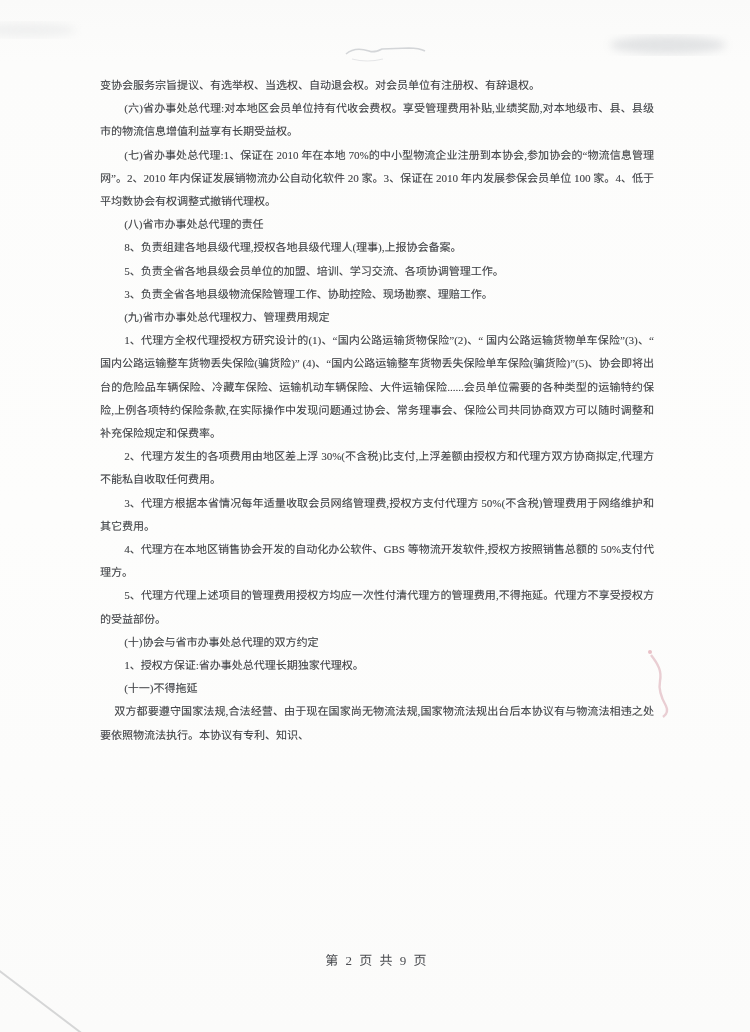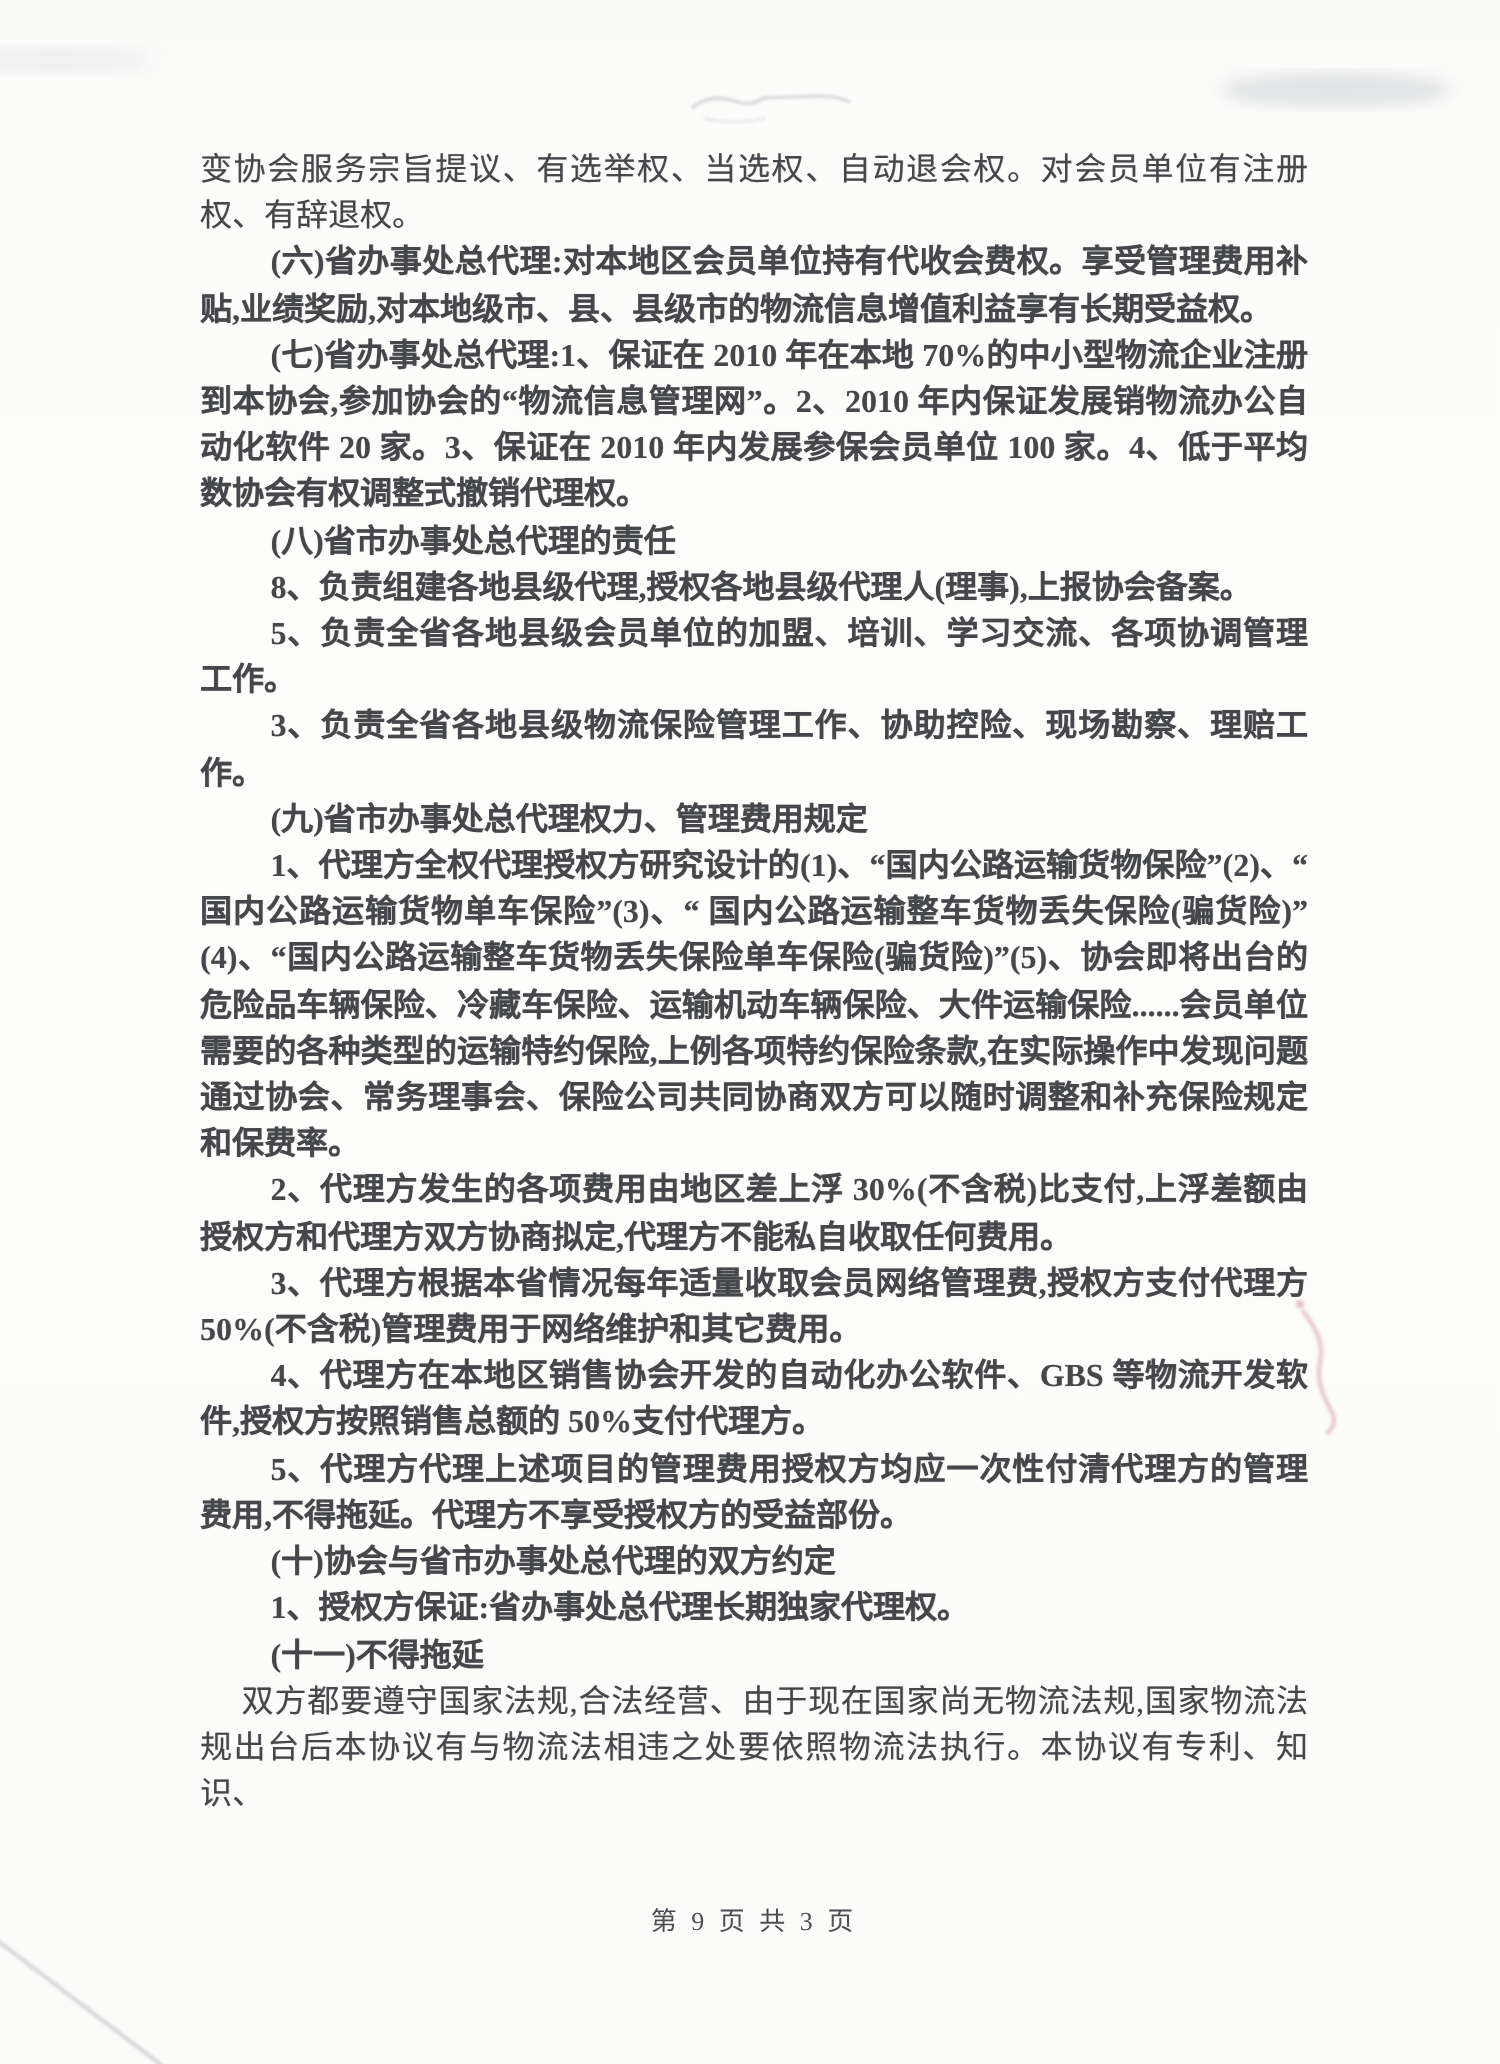--- a/index.html
+++ b/index.html
@@ -7,27 +7,27 @@
     width:750px;height:1032px;overflow:hidden;
     font-family:"Liberation Serif","DejaVu Serif",serif;
     background:#ffffff;
   }
   .sheet{
     position:relative;width:750px;height:1032px;
     background:linear-gradient(180deg,#fafaf9 0%,#fcfcfb 6%,#fdfdfc 50%,#fbfbfa 100%);
   }
   .body-text{
     position:absolute;left:100px;top:74px;width:554px;
-    font-size:16px;line-height:23.2px;color:#45474b;
+    font-size:11px;line-height:23.2px;color:#45474b;
     text-align:justify;word-break:break-all;
     text-shadow:0.2px 0.2px 0.35px rgba(72,74,78,0.4);
   }
   .para{margin:0;padding:0;}
   .indent-none{text-indent:0;}
-  .indent-normal{text-indent:2.2em;font-weight:bold;}
+  .indent-normal{text-indent:2.2em;}
   .indent-small{text-indent:1.3em;font-family:Liberation Serif, serif;}
   .footer{
     position:absolute;left:100px;top:950px;width:554px;
     text-align:center;font-size:13px;color:#4c4e52;letter-spacing:2px;
   }
   .artifacts{position:absolute;left:0;top:0;pointer-events:none;}
 </style>
 </head>
 <body>
 
@@ -87,14 +87,14 @@
       <p class="para indent-normal">2、代理方发生的各项费用由地区差上浮 30%(不含税)比支付,上浮差额由授权方和代理方双方协商拟定,代理方不能私自收取任何费用。</p>
       <p class="para indent-normal">3、代理方根据本省情况每年适量收取会员网络管理费,授权方支付代理方 50%(不含税)管理费用于网络维护和其它费用。</p>
       <p class="para indent-normal">4、代理方在本地区销售协会开发的自动化办公软件、GBS 等物流开发软件,授权方按照销售总额的 50%支付代理方。</p>
       <p class="para indent-normal">5、代理方代理上述项目的管理费用授权方均应一次性付清代理方的管理费用,不得拖延。代理方不享受授权方的受益部份。</p>
       <p class="para indent-normal">(十)协会与省市办事处总代理的双方约定</p>
       <p class="para indent-normal">1、授权方保证:省办事处总代理长期独家代理权。</p>
       <p class="para indent-normal">(十一)不得拖延</p>
       <p class="para indent-small">双方都要遵守国家法规,合法经营、由于现在国家尚无物流法规,国家物流法规出台后本协议有与物流法相违之处要依照物流法执行。本协议有专利、知识、</p>
     </div>
 
-  <div class="footer">第 9 页 共 3 页</div>
+  <div class="footer">第 2 页 共 9 页</div>
 </div>
 
 </body></html>

